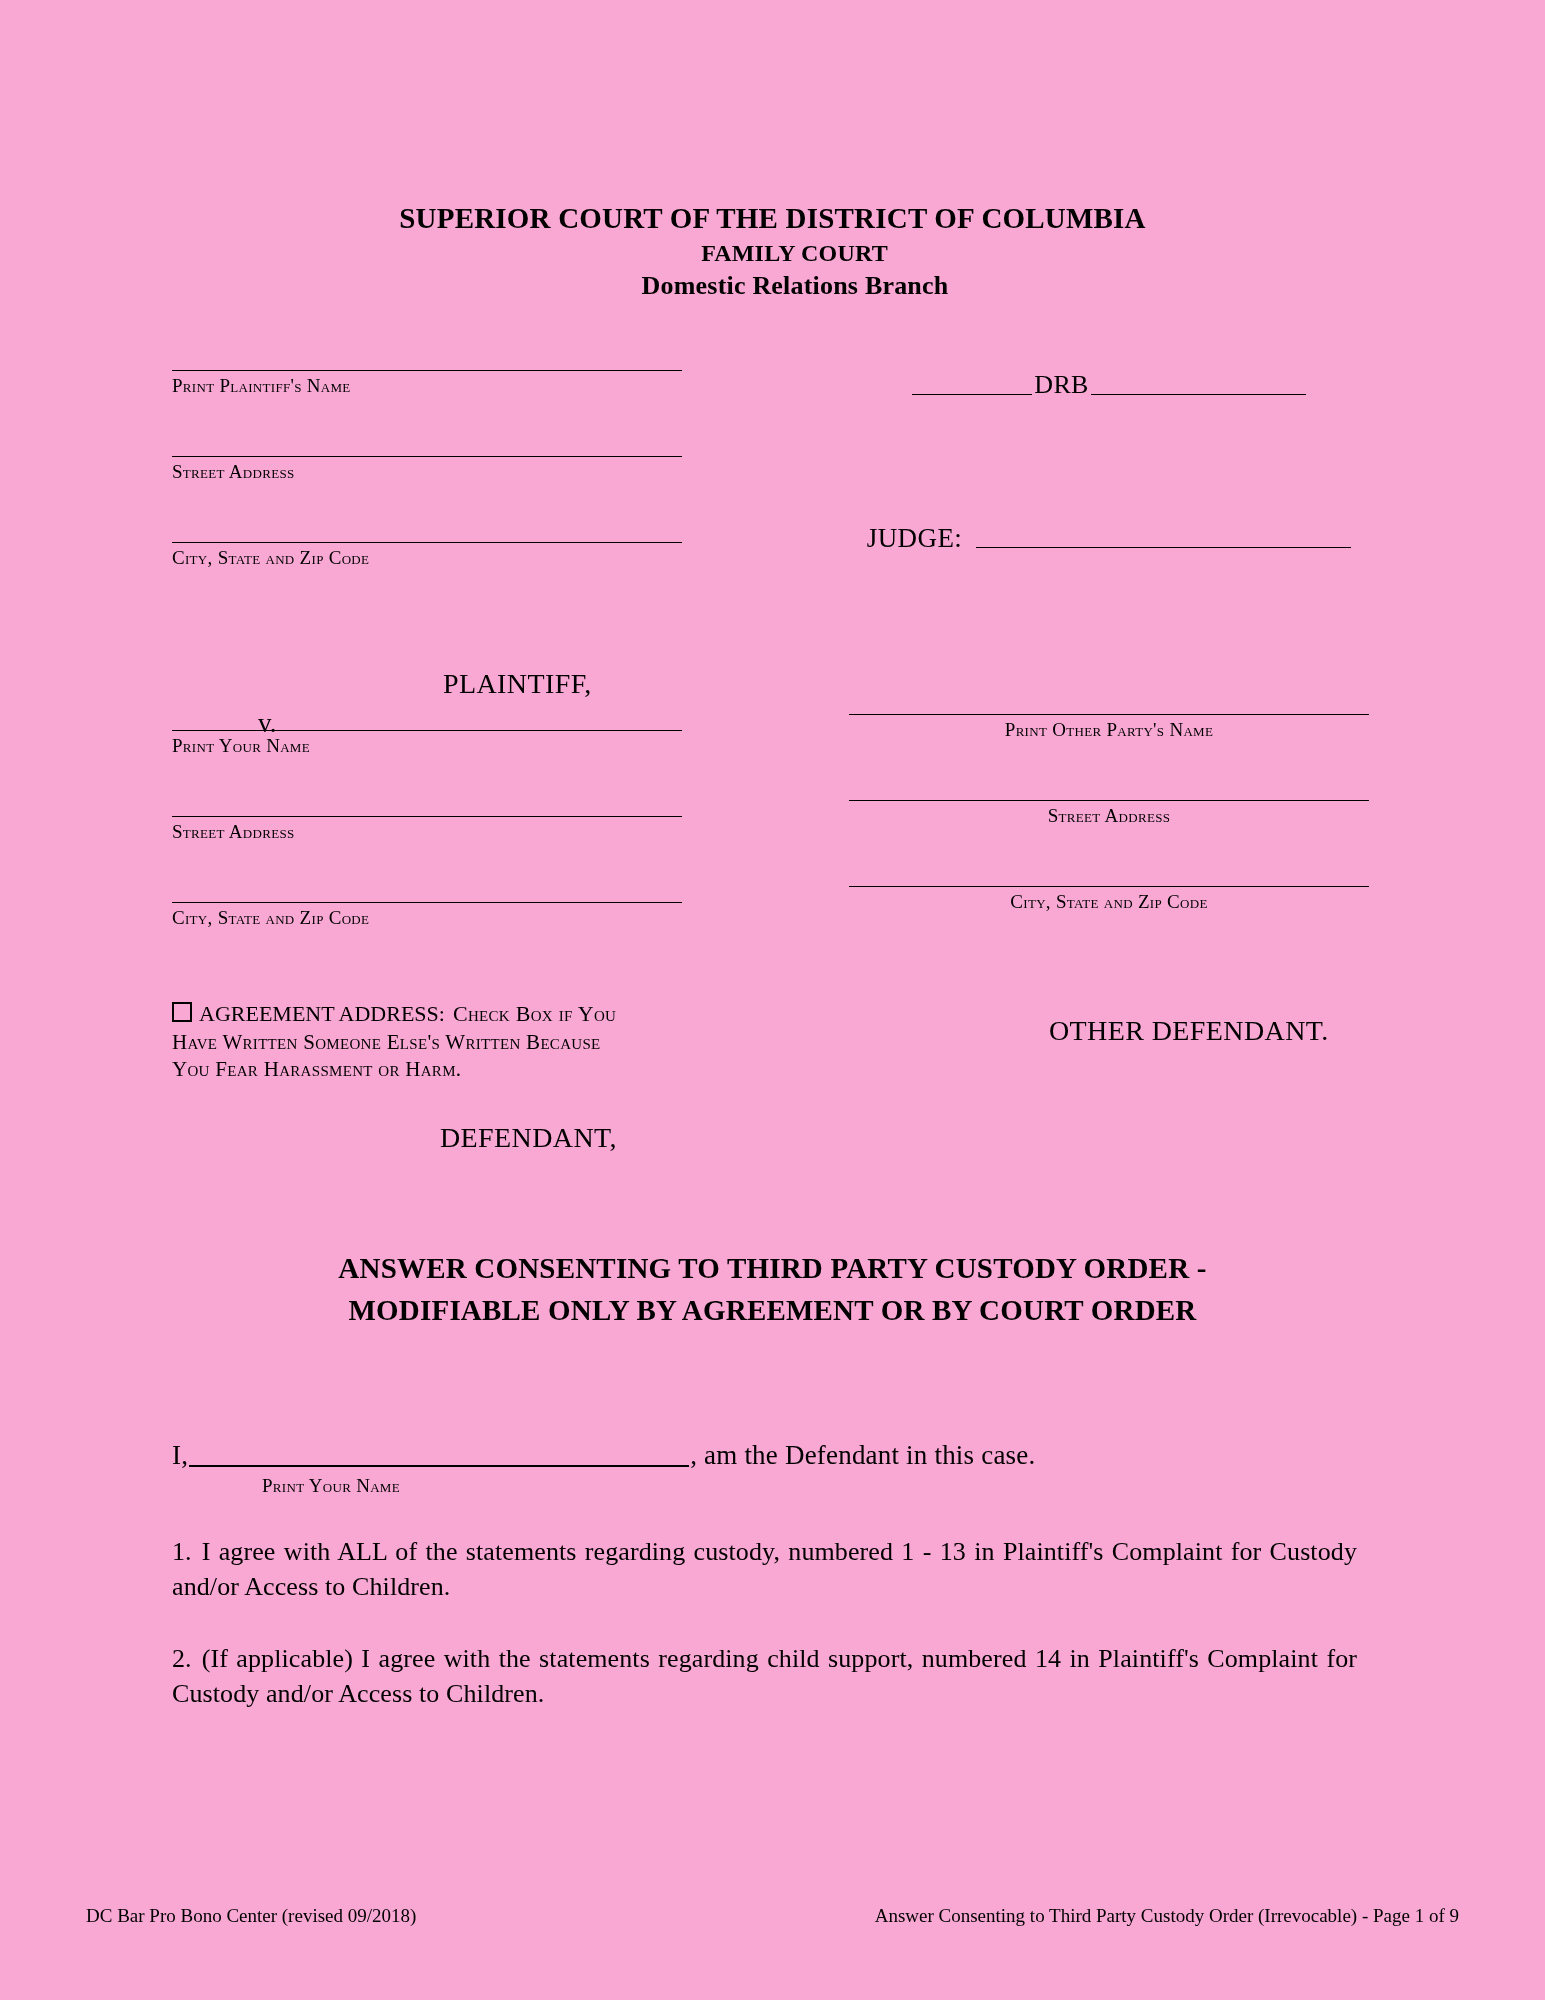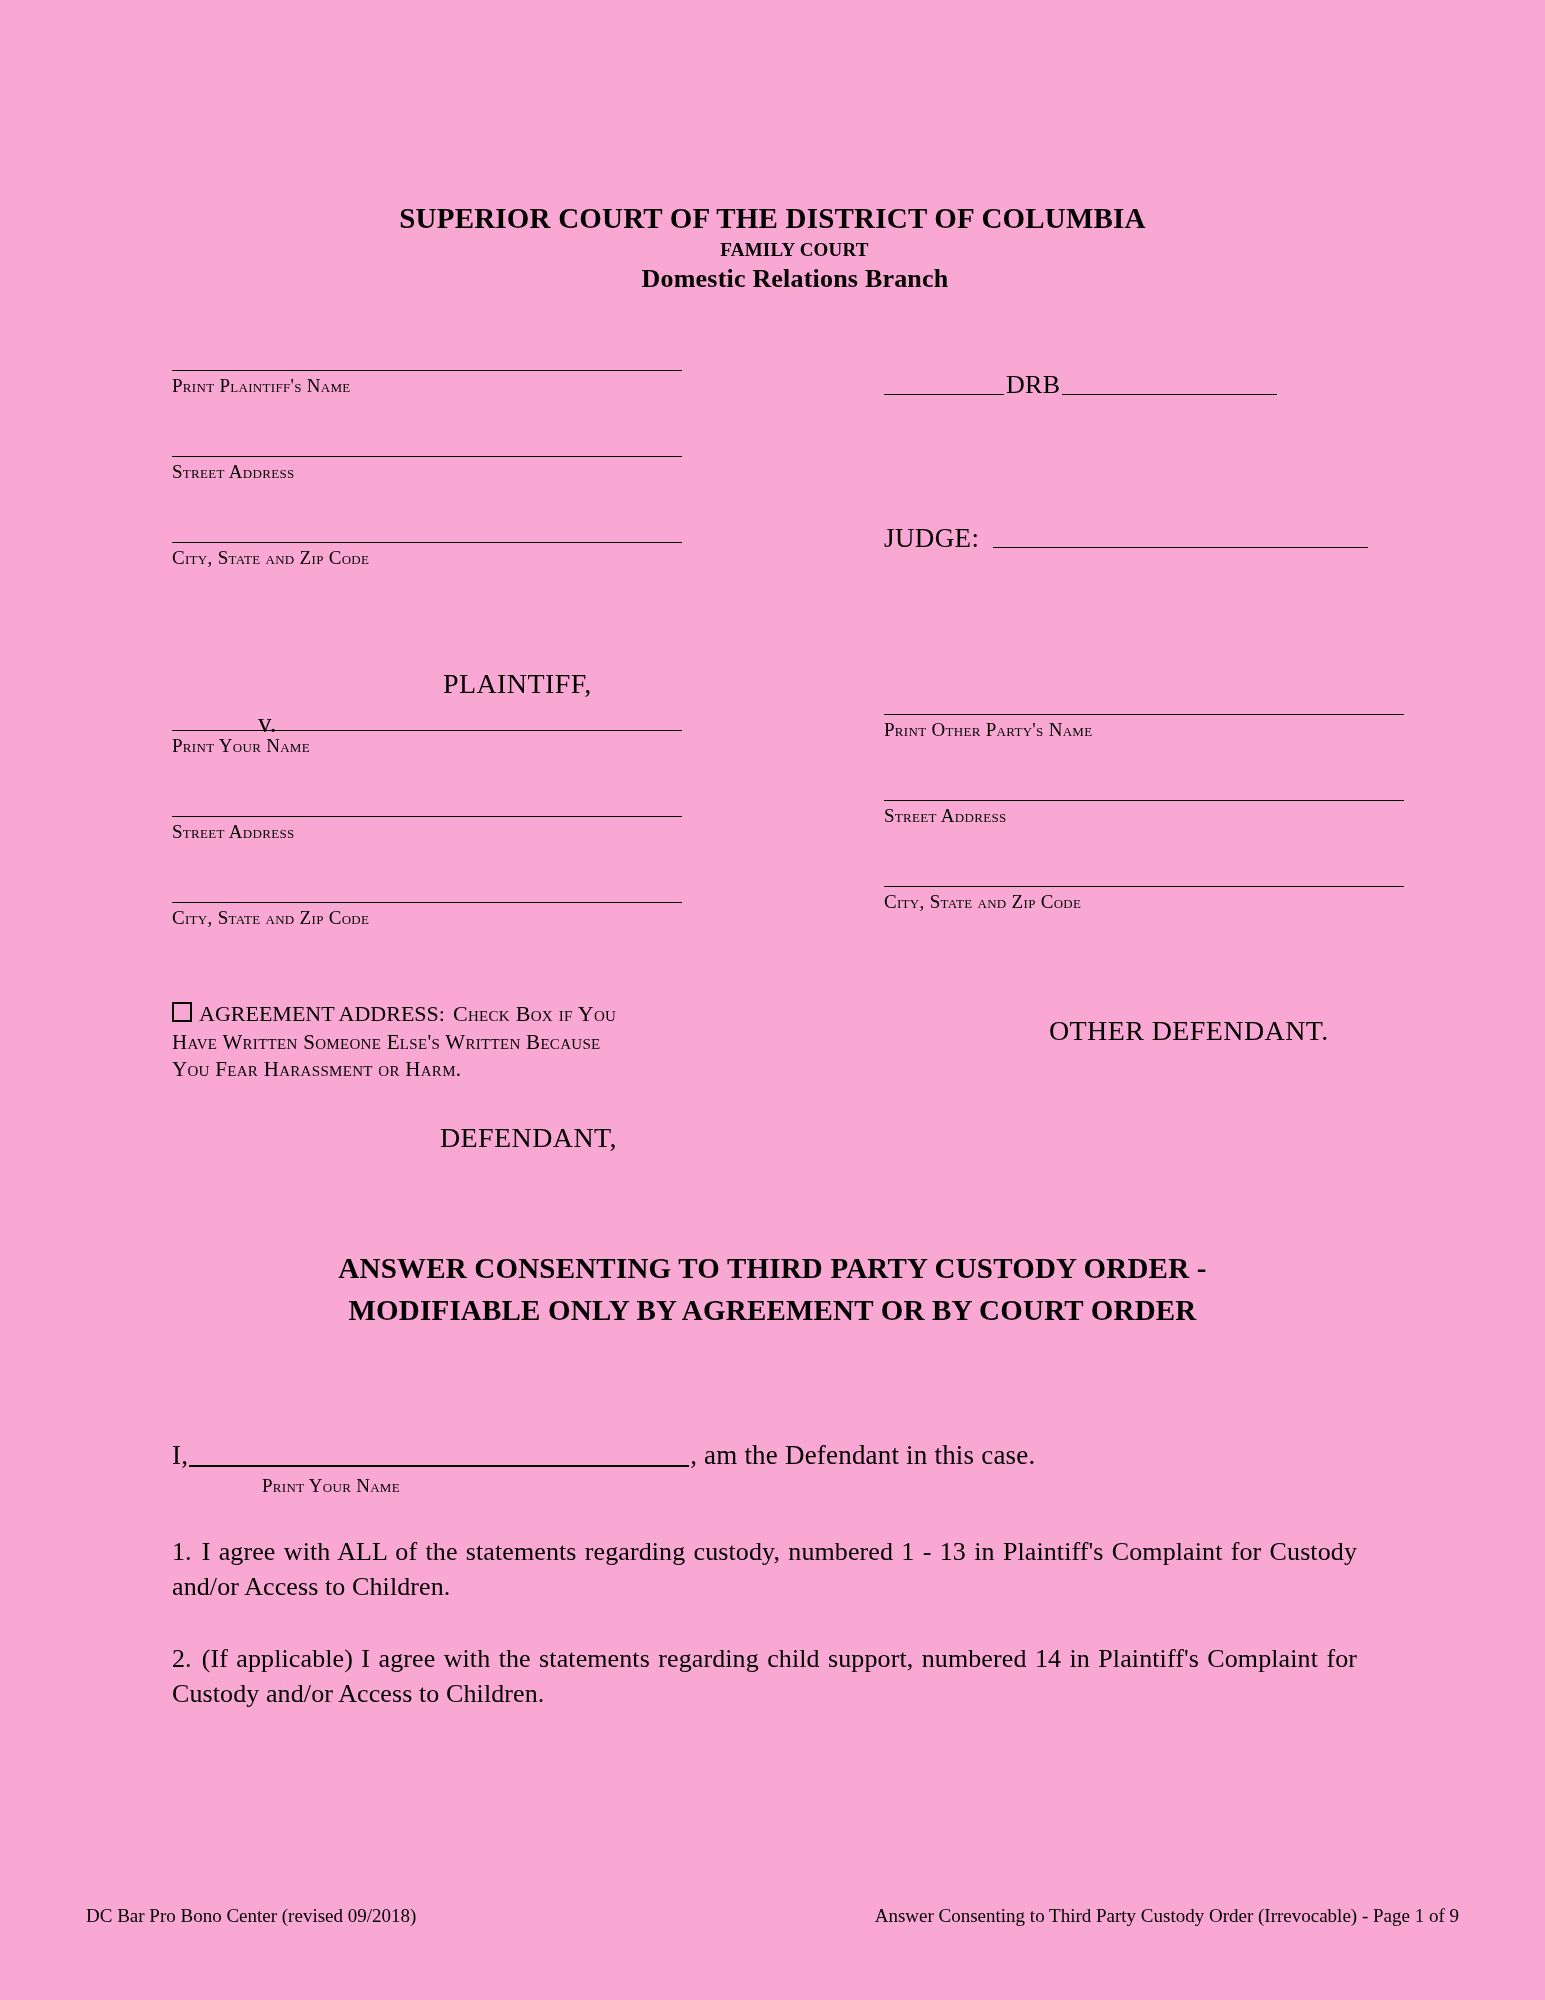--- a/index.html
+++ b/index.html
@@ -29,42 +29,43 @@
     top: 200px;
     width: 1545px;
     text-align: center;
   }
   .court-header .line {
     font-weight: bold;
     letter-spacing: 0.2px;
     line-height: 1.30;
   }
   .court-header .l1 { font-size: 29px; }
-  .court-header .l2 { font-size: 19px; padding-left: 44px; }
+  .court-header .l2 { font-size: 24px; padding-left: 44px; }
   .court-header .l3 { font-size: 26px; padding-left: 45px; }
 
   
   .caption {
     position: absolute;
     left: 0;
     top: 370px;
     width: 1545px;
     height: 800px;
   }
   .col-left {
     position: absolute;
     left: 172px;
     top: 0;
     width: 510px;
   }
   .col-right {
     position: absolute;
-    left: 884px;
+    left: 849px;
     top: 0;
     width: 520px;
+    text-align: center;
   }
 
   .fieldline {
     border-bottom: 1.6px solid #000;
     height: 0;
   }
   .fieldlabel {
     font-size: 19px;
     font-variant: small-caps;
     letter-spacing: 0.3px;

